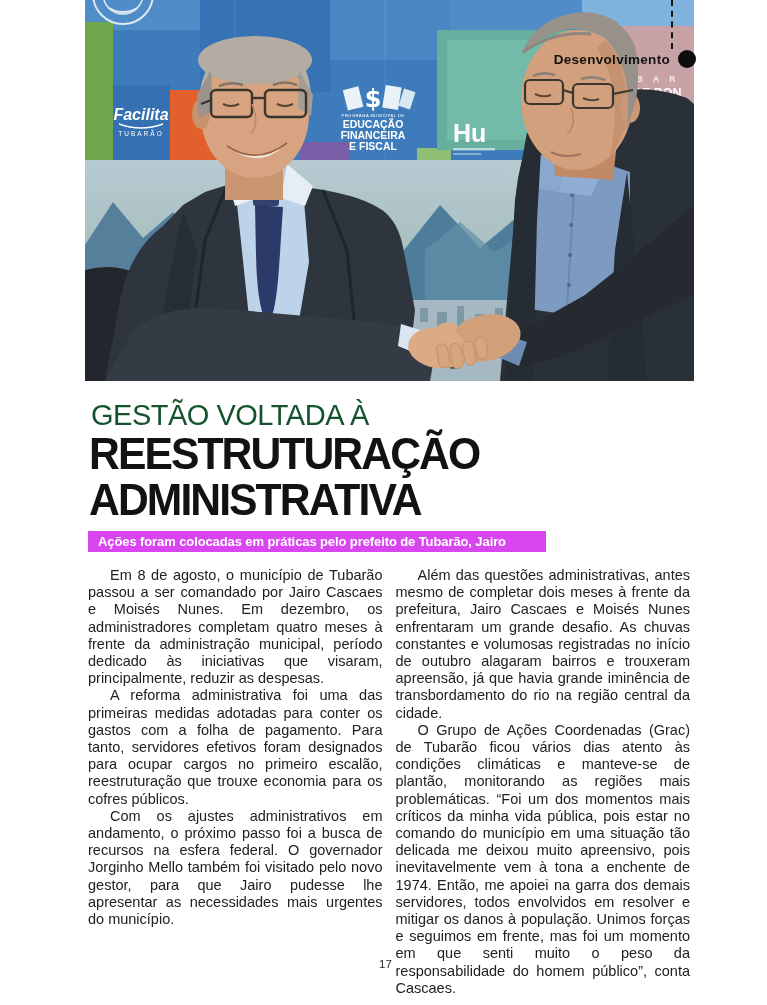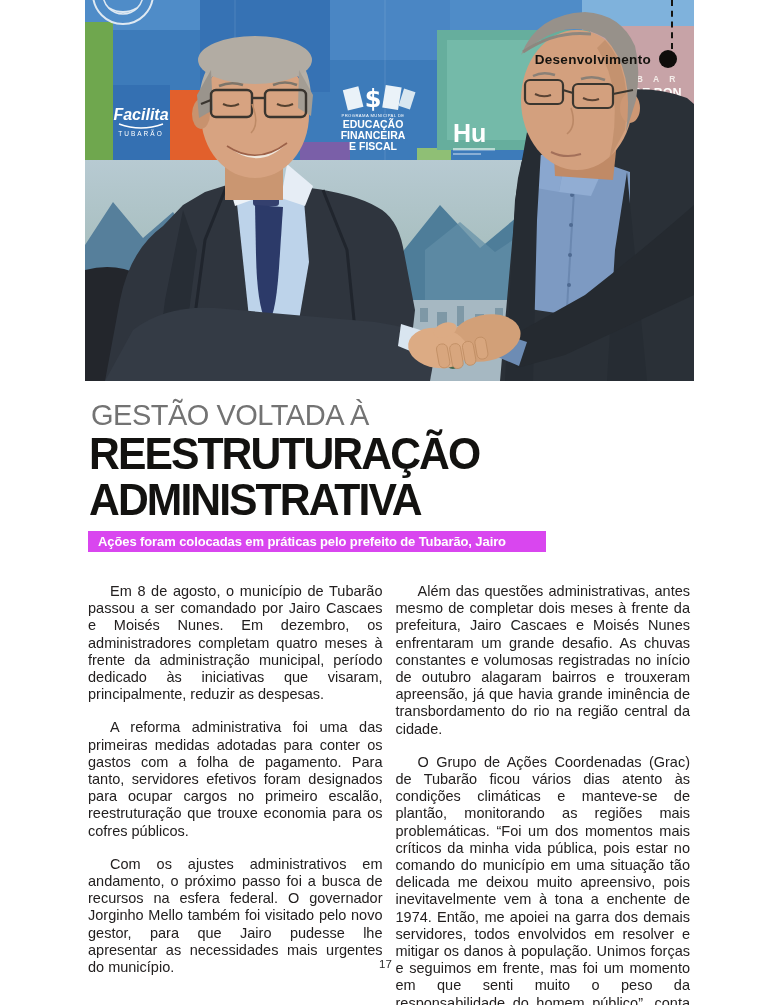--- a/index.html
+++ b/index.html
@@ -7,32 +7,32 @@
   .page {
     position:relative; width:767px; height:1005px; margin:0 auto;
     background:#ffffff; overflow:hidden;
     font-family:"Liberation Sans", sans-serif;
   }
   
   .photo { position:absolute; left:85px; top:0; width:609px; height:381px; overflow:hidden; }
   .photo svg { display:block; }
   
   .tag-line { position:absolute; left:671px; top:0; height:49px; width:0; border-left:2px dashed #15130f; }
-  .section-tag { position:absolute; top:50px; right:90px; display:flex; align-items:center; gap:8px; }
+  .section-tag { position:absolute; top:50px; right:71px; display:flex; align-items:center; gap:8px; }
   .section-tag .label { font-size:13.5px; font-weight:700; letter-spacing:.3px; color:#15130f; }
   .section-tag .dot { width:18px; height:18px; border-radius:50%; background:#0e0d0b; }
   
-  .kicker { position:absolute; left:91px; top:399px; font-size:29px; font-weight:400; letter-spacing:-.5px; color:#737373; }
+  .kicker { position:absolute; left:91px; top:399px; font-size:29px; font-weight:400; letter-spacing:-.5px; color:#14532d; }
   .title { position:absolute; left:89px; top:431px; font-size:44px; font-weight:800; letter-spacing:-2px; line-height:46px; color:#131210; transform:scaleX(.97); transform-origin:left top; }
   
   .subhead { position:absolute; left:88px; top:531px; width:458px; height:21px; background:#d946ef; color:#ffffff; font-size:13px; font-weight:700; line-height:21px; padding-left:10px; letter-spacing:-.1px; }
   
   .article { position:absolute; left:88px; top:567px; width:602px; display:flex; gap:13px; }
   .col { width:296px; font-size:14.5px; line-height:17.2px; color:#232020; text-align:justify; hyphens:auto; -webkit-hyphens:auto; }
-  .col p { text-indent:22px;margin-top:16px; }
+  .col p { text-indent:22px; }
   
   .page-number { position:absolute; left:4px; right:0; top:958px; text-align:center; font-size:11.5px; color:#2b2b2b; }
 </style>
 </head>
 <body>
 
 <div class="page">
 
   <div class="photo">
     <svg width="609" height="381" viewBox="0 0 609 381" xmlns="http://www.w3.org/2000/svg">

